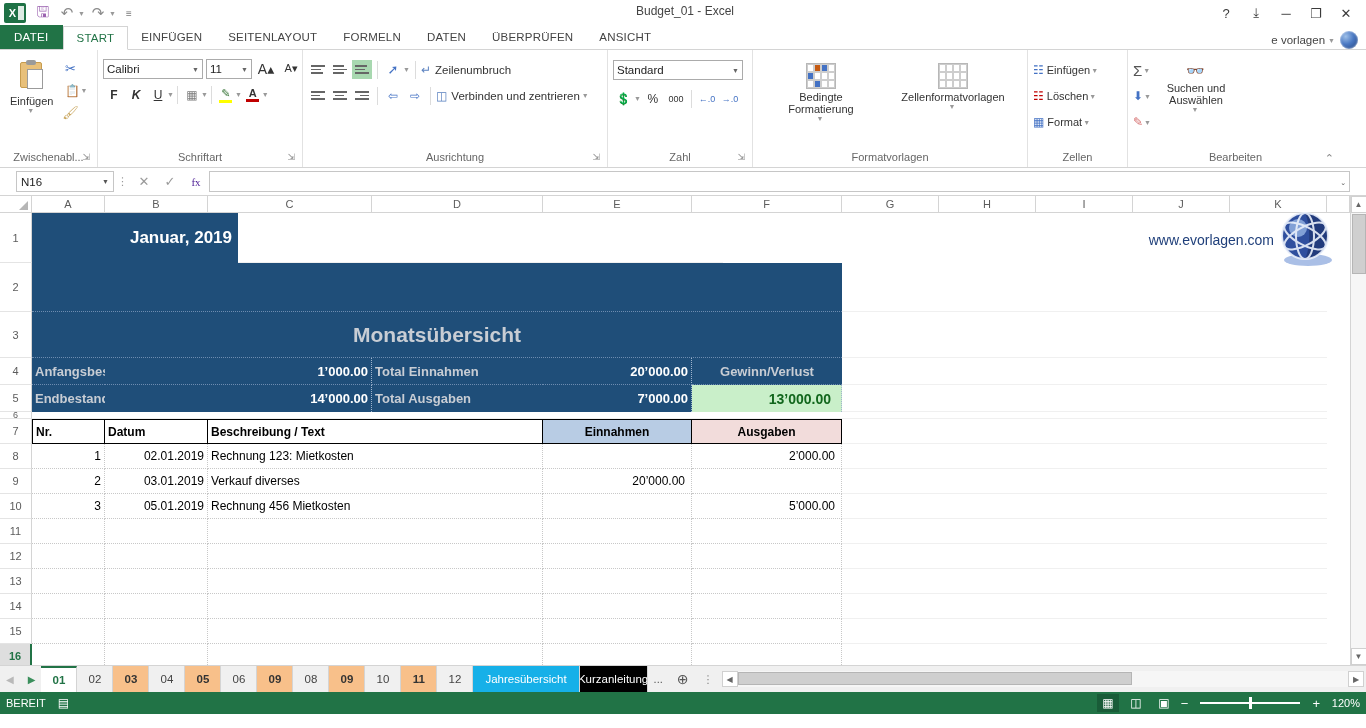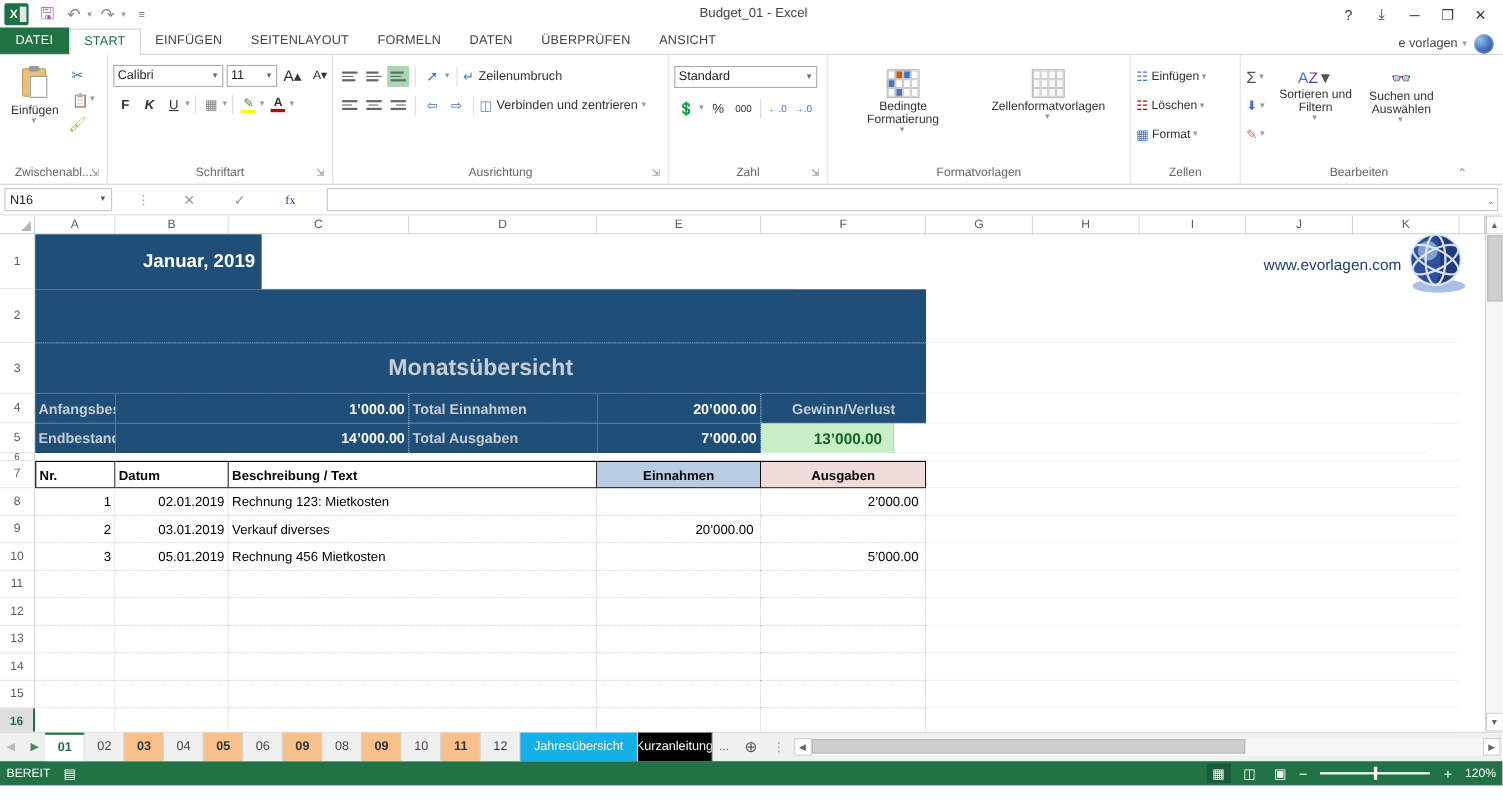--- a/index.html
+++ b/index.html
@@ -144,21 +144,21 @@
   
   .style-grid {
     width:30px;height:26px; display:grid; grid-template-columns:repeat(4,1fr); grid-template-rows:repeat(3,1fr);
     border:1px solid #b7b7b7; gap:0;
   }
   .style-grid div { border:.5px solid #cdcdcd; }
 
   
   .fbar {
     height: 28px; background:#fff; display:flex; align-items:center;
-    padding: 3px 4px; gap:20px; border-bottom:1px solid #d4d4d4;
+    padding: 3px 16px; gap:0; border-bottom:1px solid #d4d4d4;
   }
   .namebox {
     width:98px; height:21px; border:1px solid #c6c6c6; background:#fff;
     font-size:11.5px; color:#222; display:flex; align-items:center; padding:0 4px;
     position:relative;
   }
   .namebox .dd { position:absolute; right:4px; top:6px; font-size:7px; color:#555; }
   .vdots { color:#9a9a9a; font-size:11px; padding:0 3px;}
   .fb-btn { width:26px;height:21px; display:flex;align-items:center;justify-content:center; font-size:13px; color:#9a9a9a;}
   .fx { font-family:"Liberation Serif", serif; color:#4c1d95; font-size:11px;}
@@ -547,25 +547,20 @@
         <div class="mini-row">
           <span style="font-size:12px;color:#4472c4">⬇</span>
           <span class="caret-sm">▼</span>
         </div>
         <div class="mini-row">
           <span style="font-size:12px;color:#d46a6a">✎</span>
           <span class="caret-sm">▼</span>
         </div>
       </div>
       <div class="big-btn" style="width:78px">
-        <div style="font-size:14px;"><span style="color:#4472c4">A</span><span style="color:#7030a0">Z</span><span style="color:#555">▼</span></div>
-        <div class="lbl">Sortieren und Filtern</div>
-        <div class="caret-sm">▼</div>
-      </div>
-      <div class="big-btn" style="width:78px">
         <div style="font-size:15px;color:#555">👓</div>
         <div class="lbl">Suchen und Auswählen</div>
         <div class="caret-sm">▼</div>
       </div>
     </div>
     <div class="grp-label">
       <span>Bearbeiten</span>
       <span class="dlg-launch" style="right:4px;bottom:1px;font-size:11px;">⌃</span>
     </div>
   </div>
@@ -651,21 +646,21 @@
           <div class="cell navy-b r" style="width:149px;height:27px;font-size:13px;border-right:1px dotted #9fb4cd;border-bottom:1px dotted #6e8cb0">20’000.00</div>
           <div class="cell navy c" style="width:150px;height:27px;font-weight:bold;font-size:13px;border-right:none;border-bottom:1px dotted #6e8cb0">Gewinn/Verlust</div>
           <div class="cell blank" style="width:485px;height:27px;border-right:none"></div>
         </div>
 
         <div class="grow" style="height:27px">
           <div class="cell navy" style="width:73px;height:27px;font-weight:bold;font-size:13px;border-right:none;border-bottom:none">Endbestand</div>
           <div class="cell navy-b r" style="width:267px;height:27px;font-size:13px;border-right:1px dotted #9fb4cd;border-bottom:none">14’000.00</div>
           <div class="cell navy" style="width:171px;height:27px;font-weight:bold;font-size:13px;border-right:none;border-bottom:none">Total Ausgaben</div>
           <div class="cell navy-b r" style="width:149px;height:27px;font-size:13px;border-right:1px dotted #9fb4cd;border-bottom:none">7’000.00</div>
-          <div class="cell green-cell r" style="width:121px;height:27px;font-size:14px;padding-right:10px;border-right:1px dotted #9fb4cd;border-bottom:none">13’000.00</div>
+          <div class="cell green-cell r" style="width:150px;height:27px;font-size:14px;padding-right:10px;border-right:1px dotted #9fb4cd;border-bottom:none">13’000.00</div>
           <div class="cell blank" style="width:485px;height:27px;border-right:none"></div>
         </div>
 
         <div class="grow" style="height:7px">
           <div class="cell blank" style="width:1295px;height:7px;border-right:none"></div>
         </div>
 
         <div class="grow">
           <div class="cell hdr-plain" style="width:73px;border-right:1px solid #000">Nr.</div>
           <div class="cell hdr-plain" style="width:103px;border-left:none;border-right:1px solid #000">Datum</div>

